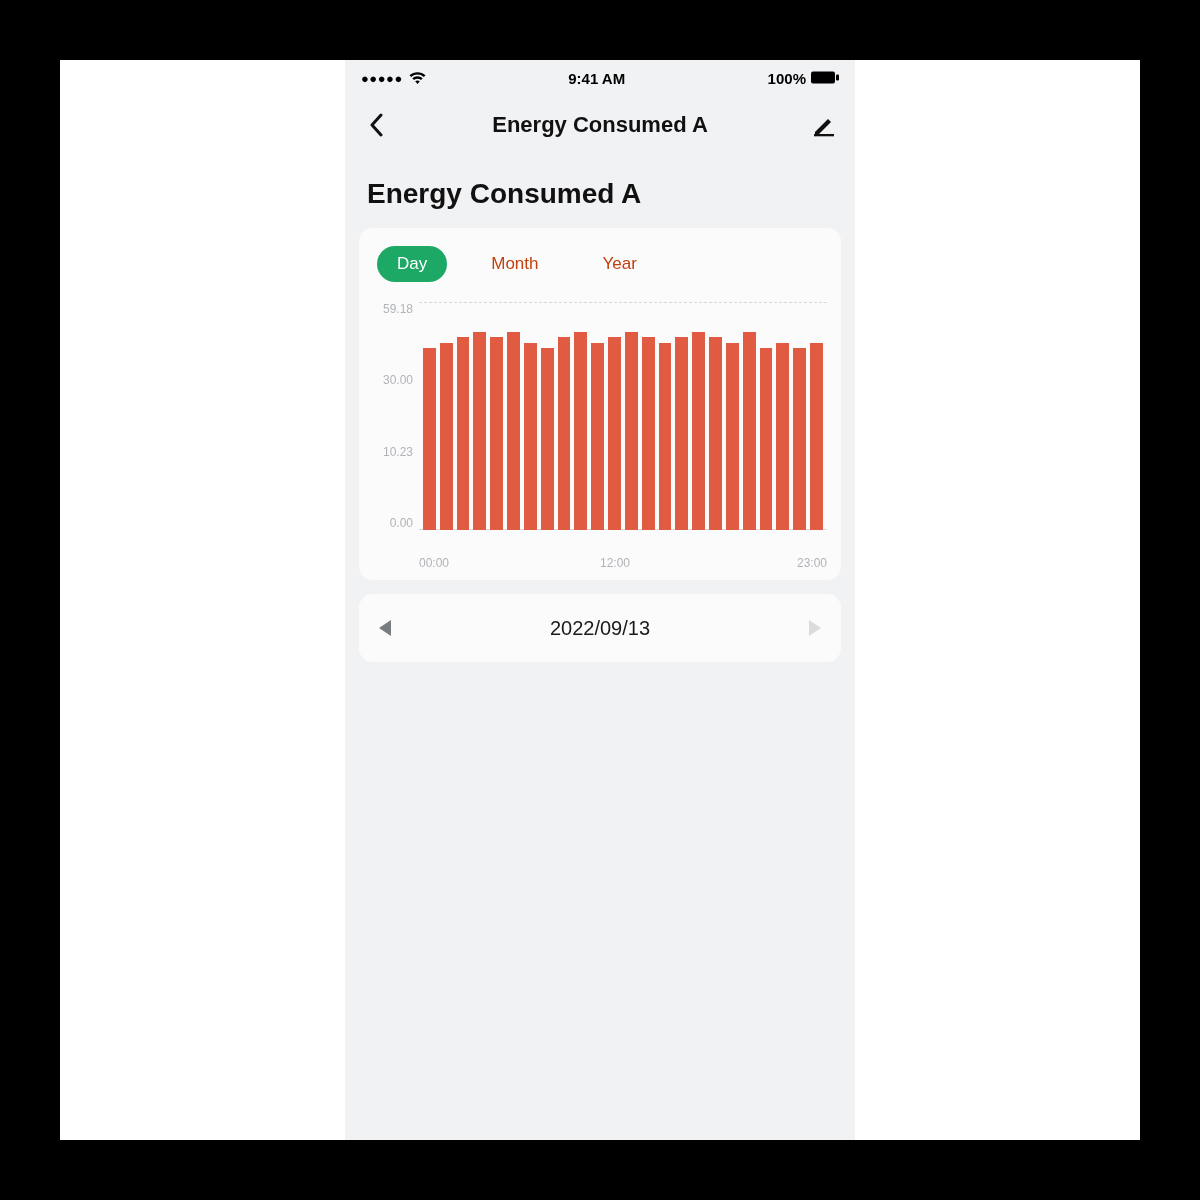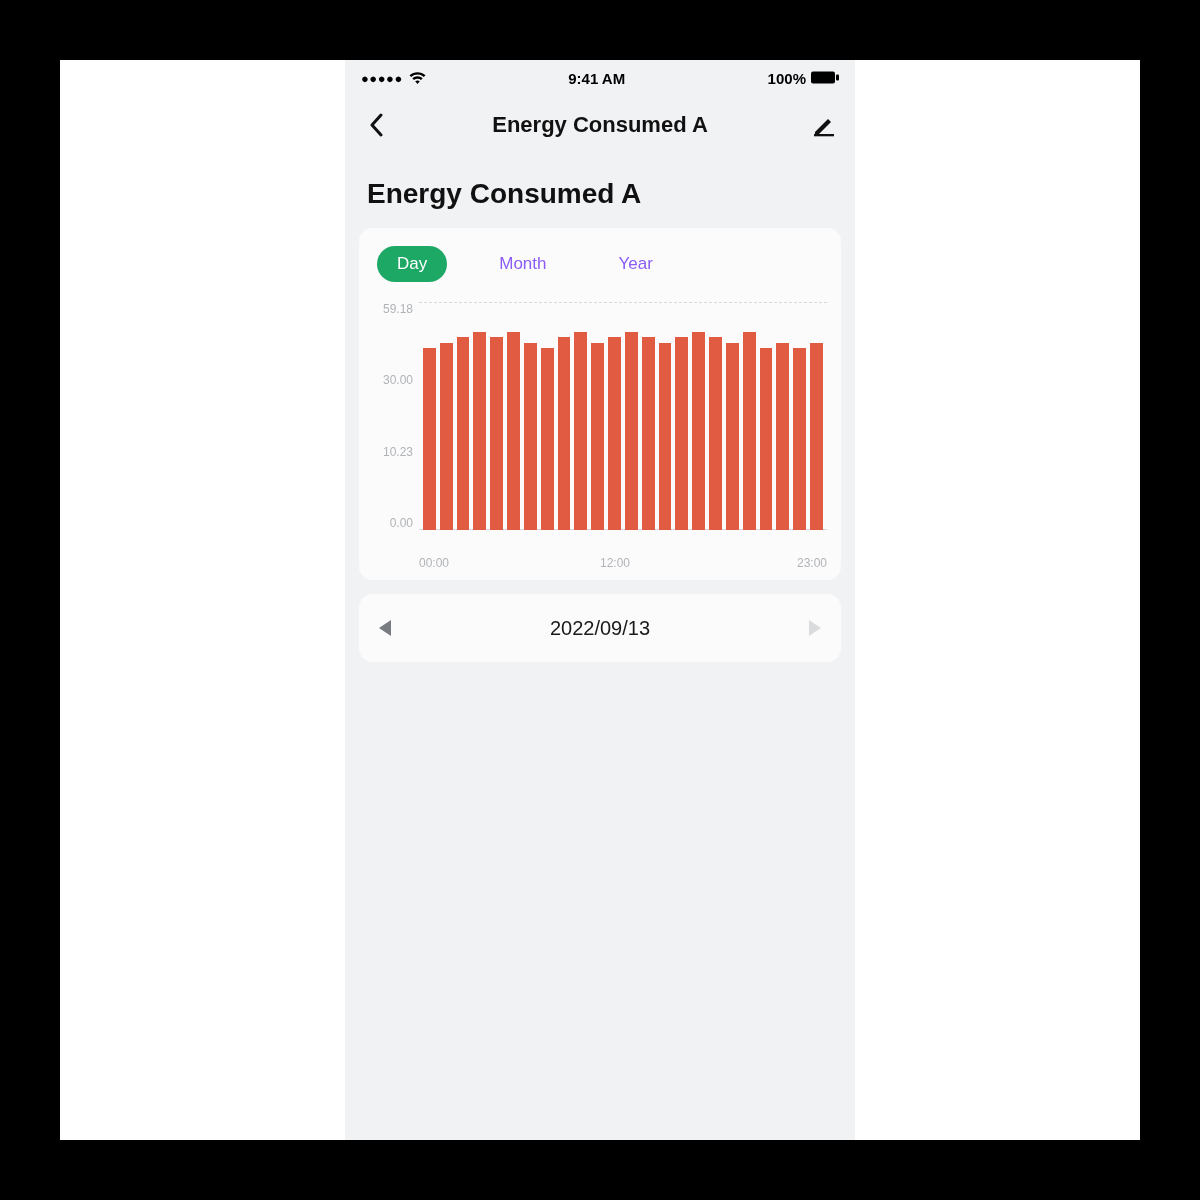--- a/index.html
+++ b/index.html
@@ -66,24 +66,24 @@
   }
   
   .card {
     background: #fbfbfc;
     border-radius: 14px;
     margin: 0 14px;
     padding: 18px 14px 14px 14px;
   }
   .chart-card { padding-bottom: 10px; }
   
-  .tabs { display: flex; align-items: flex-end; gap: 32px; margin-bottom: 20px; padding-left: 4px;}
+  .tabs { display: flex; align-items: flex-end; gap: 24px; margin-bottom: 20px; padding-left: 4px;}
   .tab {
     font-size: 17px;
-    color: #8b5cf6;
+    color: #c2410c;
     padding: 8px 20px;
     border-radius: 999px;
     cursor: pointer;
   }
   .tab.active {
     background: #1ea866;
     color: #fff;
     font-weight: 500;
   }
   

